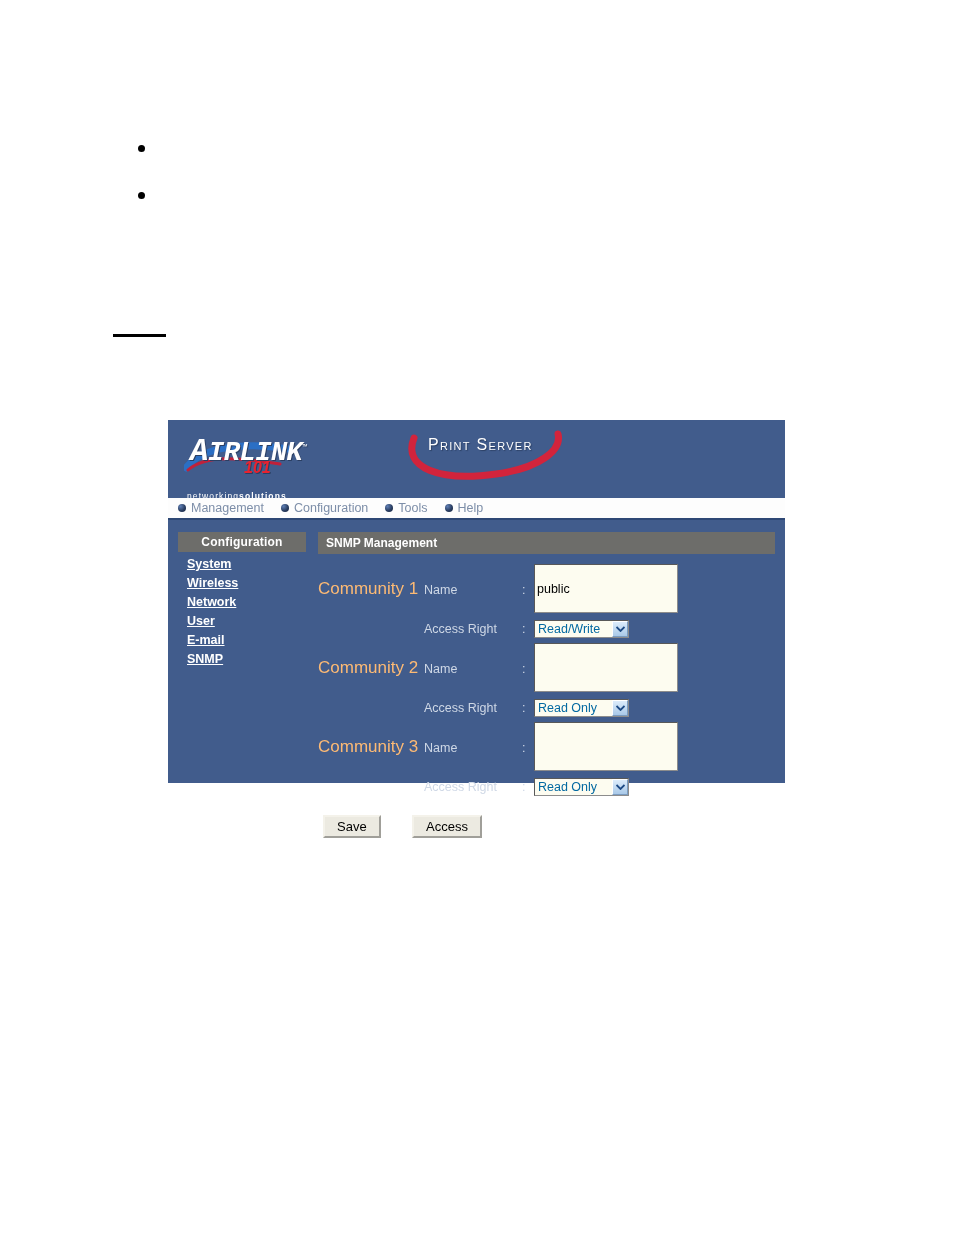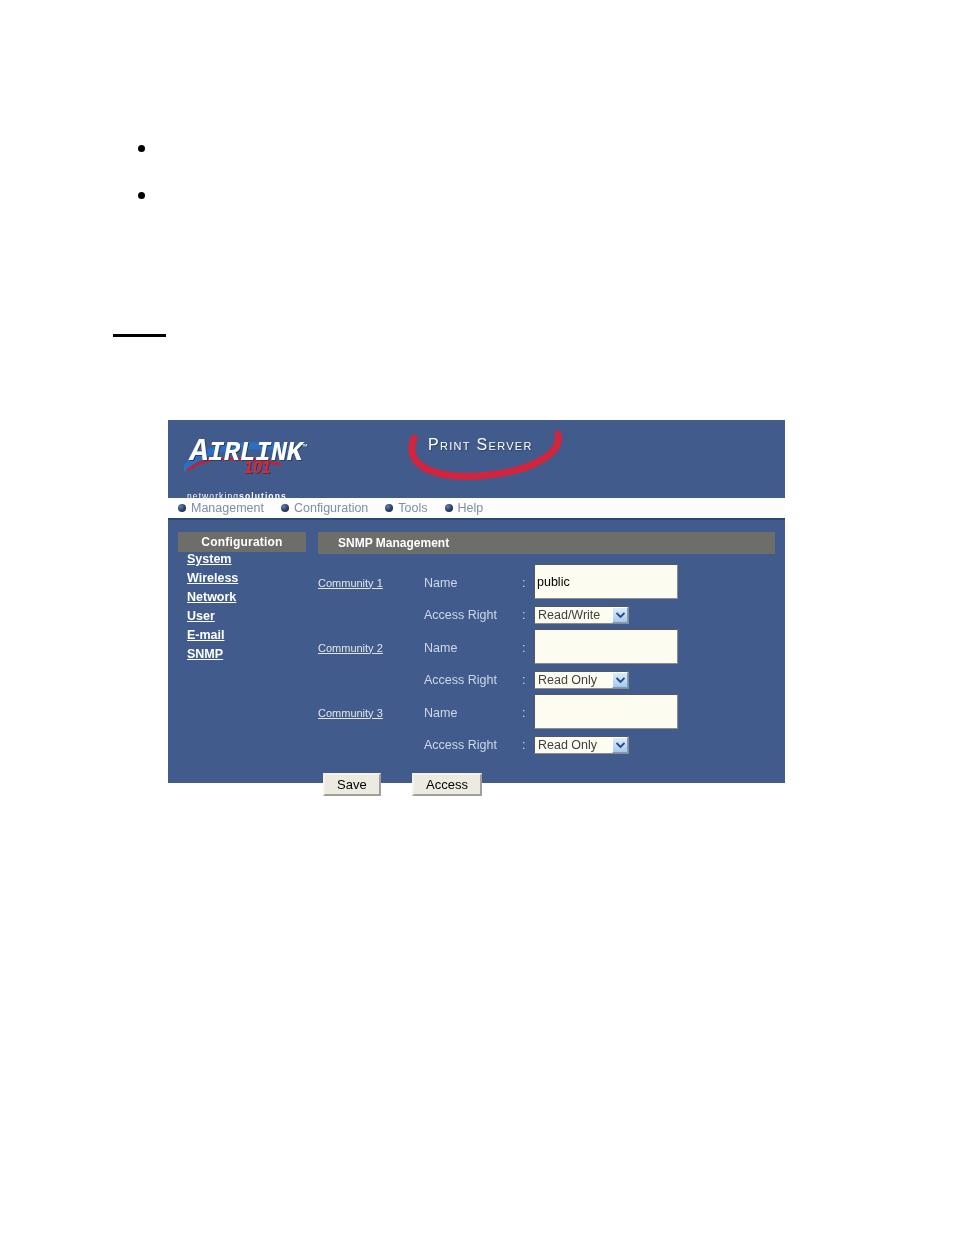--- a/index.html
+++ b/index.html
@@ -180,20 +180,21 @@
   .side-header {
     background: #6d6d6a;
     color: #ffffff;
     font-size: 12px;
     font-weight: bold;
     text-align: center;
     padding: 3px 0 3px 0;
     letter-spacing: 0.2px;
   }
   .side-links {
+    margin-top: 5px;
     padding-left: 9px;
   }
   .side-link {
     display: block;
     font-size: 12.5px;
     font-weight: bold;
     color: #ffffff;
     text-decoration: underline;
     margin-bottom: 5px;
     cursor: pointer;
@@ -205,81 +206,80 @@
     position: absolute;
     left: 150px;
     top: 12px;
     right: 10px;
   }
   .main-header {
     background: #6d6d6a;
     color: #ffffff;
     font-size: 12px;
     font-weight: bold;
-    padding: 4px 0 4px 20px;
+    padding: 4px 0 4px 8px;
   }
 
   .form-grid {
     margin-top: 10px;
     border-collapse: collapse;
   }
   .form-grid td {
     padding: 0;
     vertical-align: middle;
     height: 30px;
   }
   .col-community { width: 106px; }
   .col-label { width: 98px; }
   .col-colon  { width: 12px; }
 
   .f-community {
-    font-size: 11px;
-    color: #e5e5e5;
-    text-decoration: underline;
+    font-size: 17px;
+    color: #fdba74;
   }
   .f-label {
     font-size: 12.5px;
     color: #cfd8e6;
   }
   .f-colon {
     font-size: 12.5px;
     color: #cfd8e6;
   }
 
   .text-input {
     width: 138px;
     height: 17px;
     background: #fdfcf0;
     border: 1px solid #8c8c8c;
     border-top-color: #585858;
     border-left-color: #585858;
     font-family: "Liberation Sans", sans-serif;
     font-size: 12.5px;
     color: #000000;
-    padding: 8px 2px;
+    padding: 15px 2px;
     box-sizing: content-box;
     outline: none;
   }
 
   .select-box {
     display: inline-flex;
     align-items: center;
     height: 18px;
     background: #fdfcf0;
     border: 1px solid #8c8c8c;
     border-top-color: #585858;
     border-left-color: #585858;
     cursor: pointer;
     width: 95px;
     box-sizing: border-box;
   }
   .select-value {
     flex: 1;
     font-size: 12.5px;
-    color: #404040;
+    color: #0369a1;
     padding-left: 3px;
     white-space: nowrap;
     overflow: hidden;
   }
   .select-arrow {
     width: 16px;
     height: 16px;
     background: linear-gradient(180deg, #dcecfb 0%, #a9c9e8 100%);
     border: 1px solid #ffffff;
     border-right-color: #7b9cc0;

